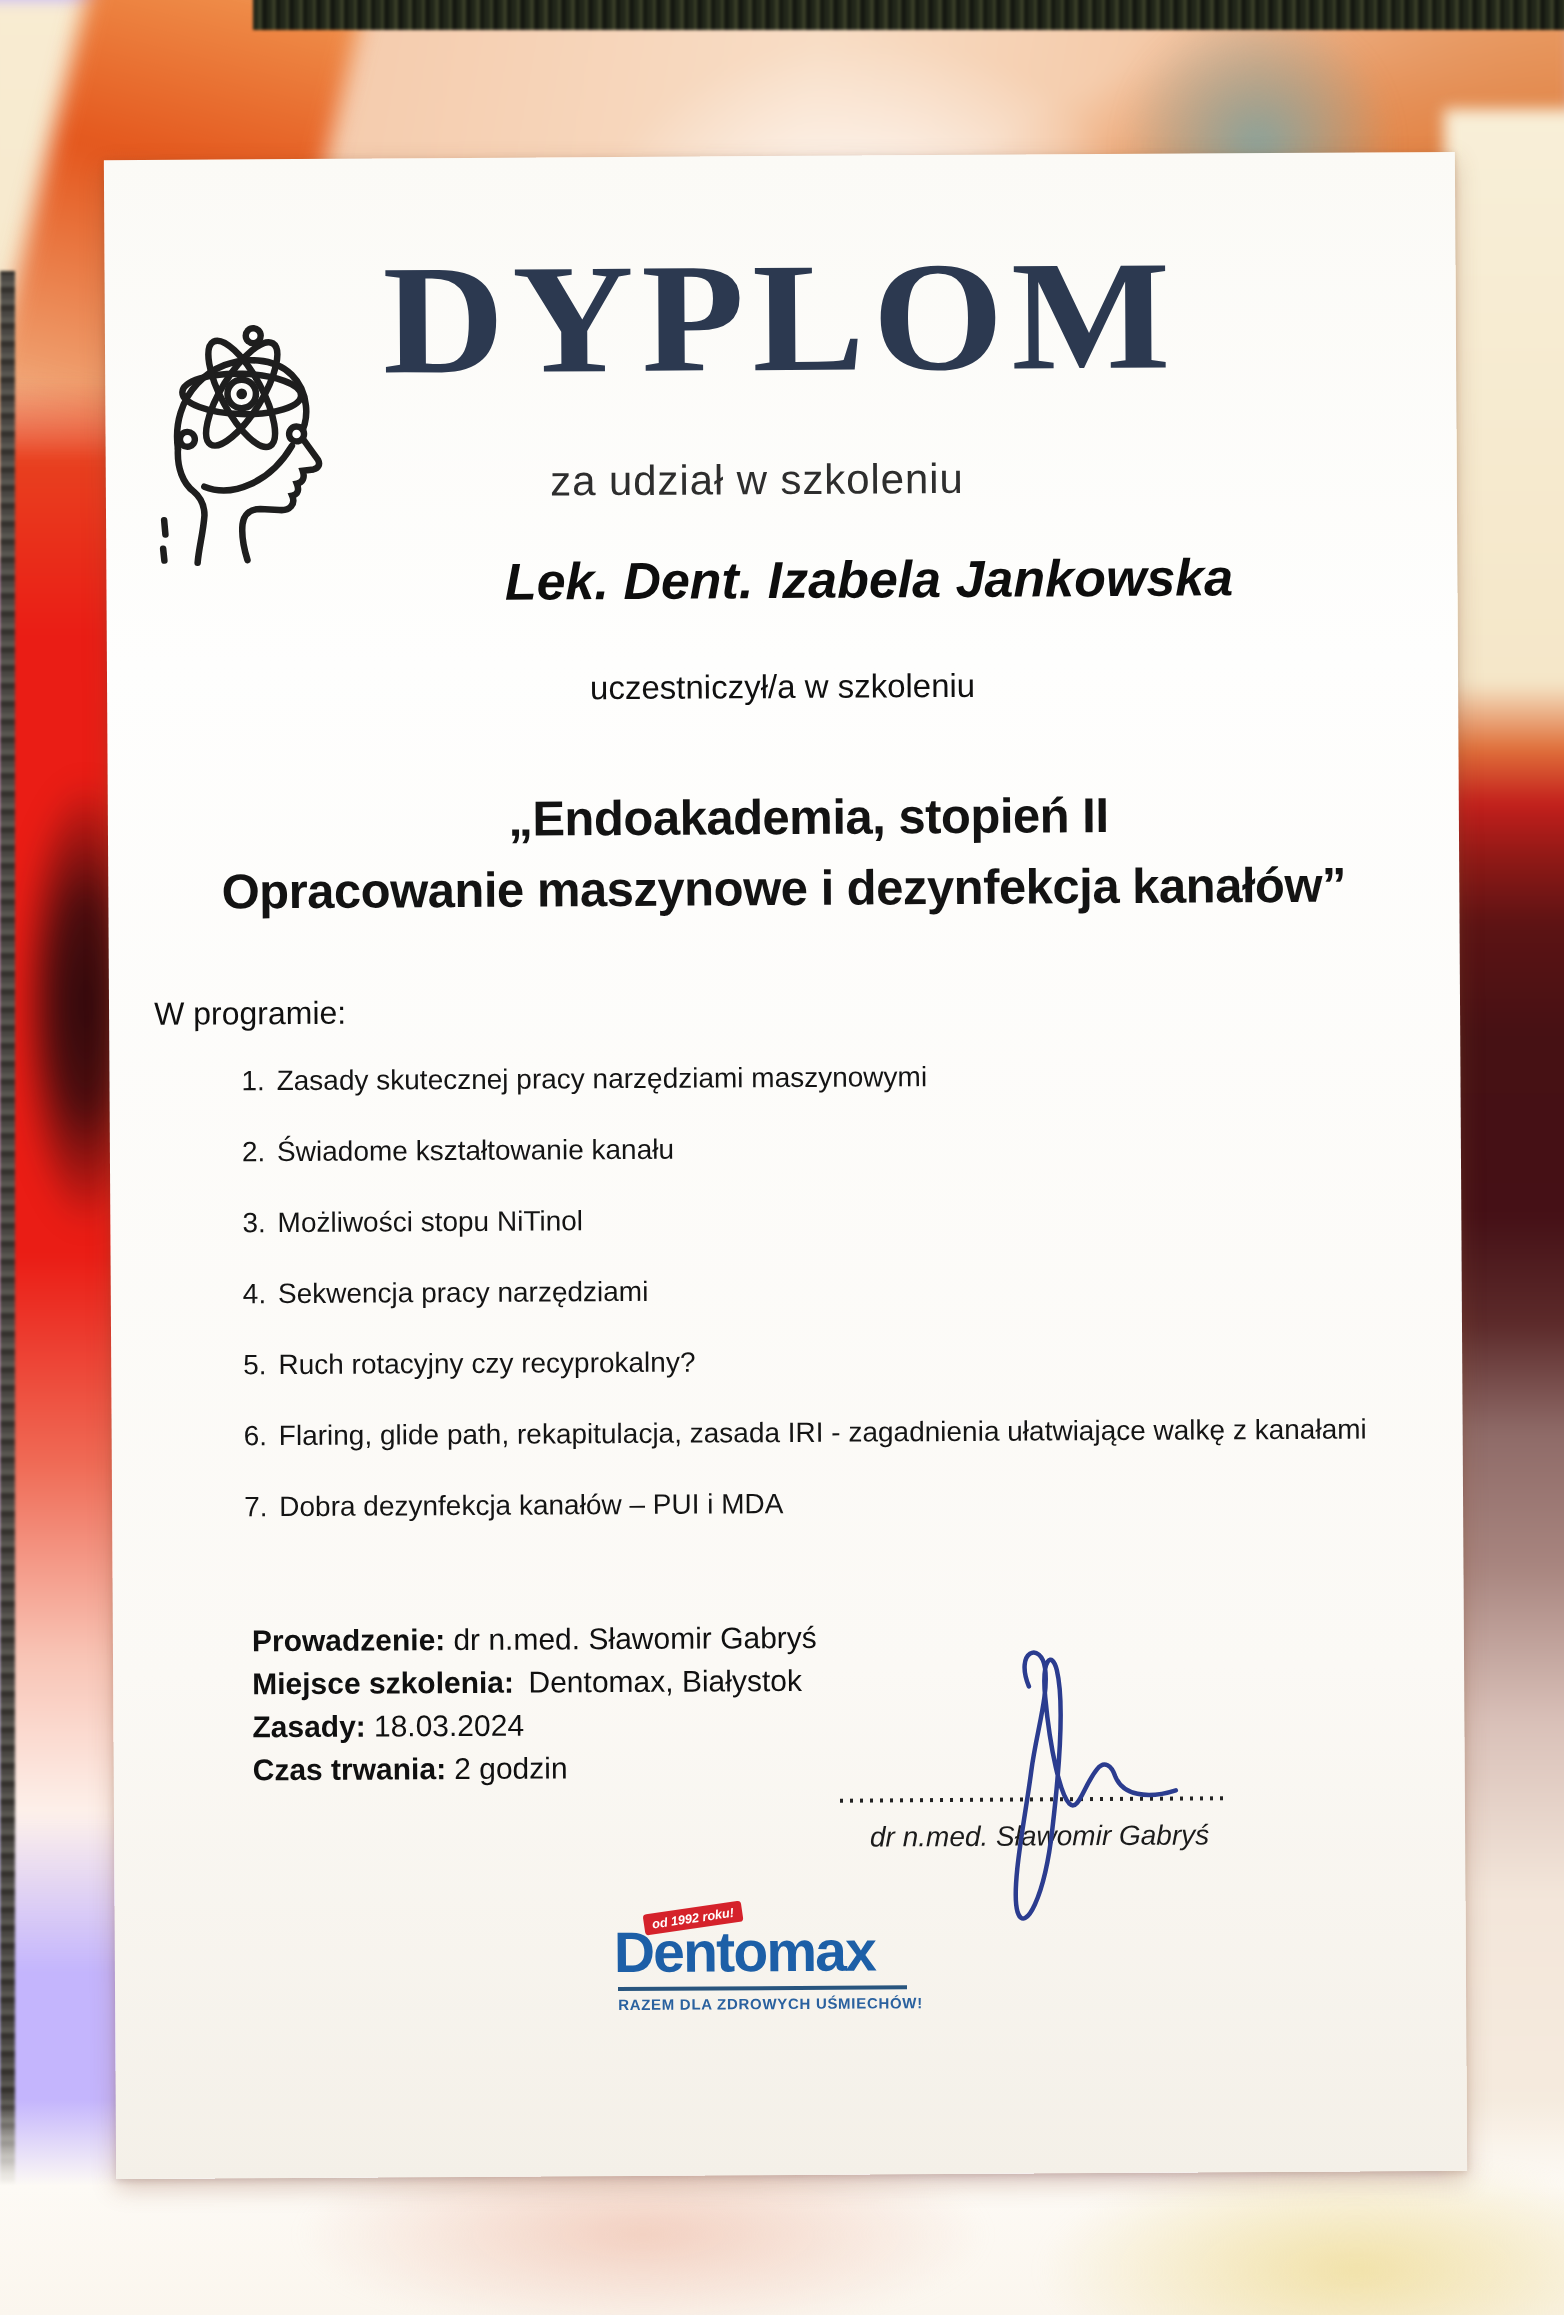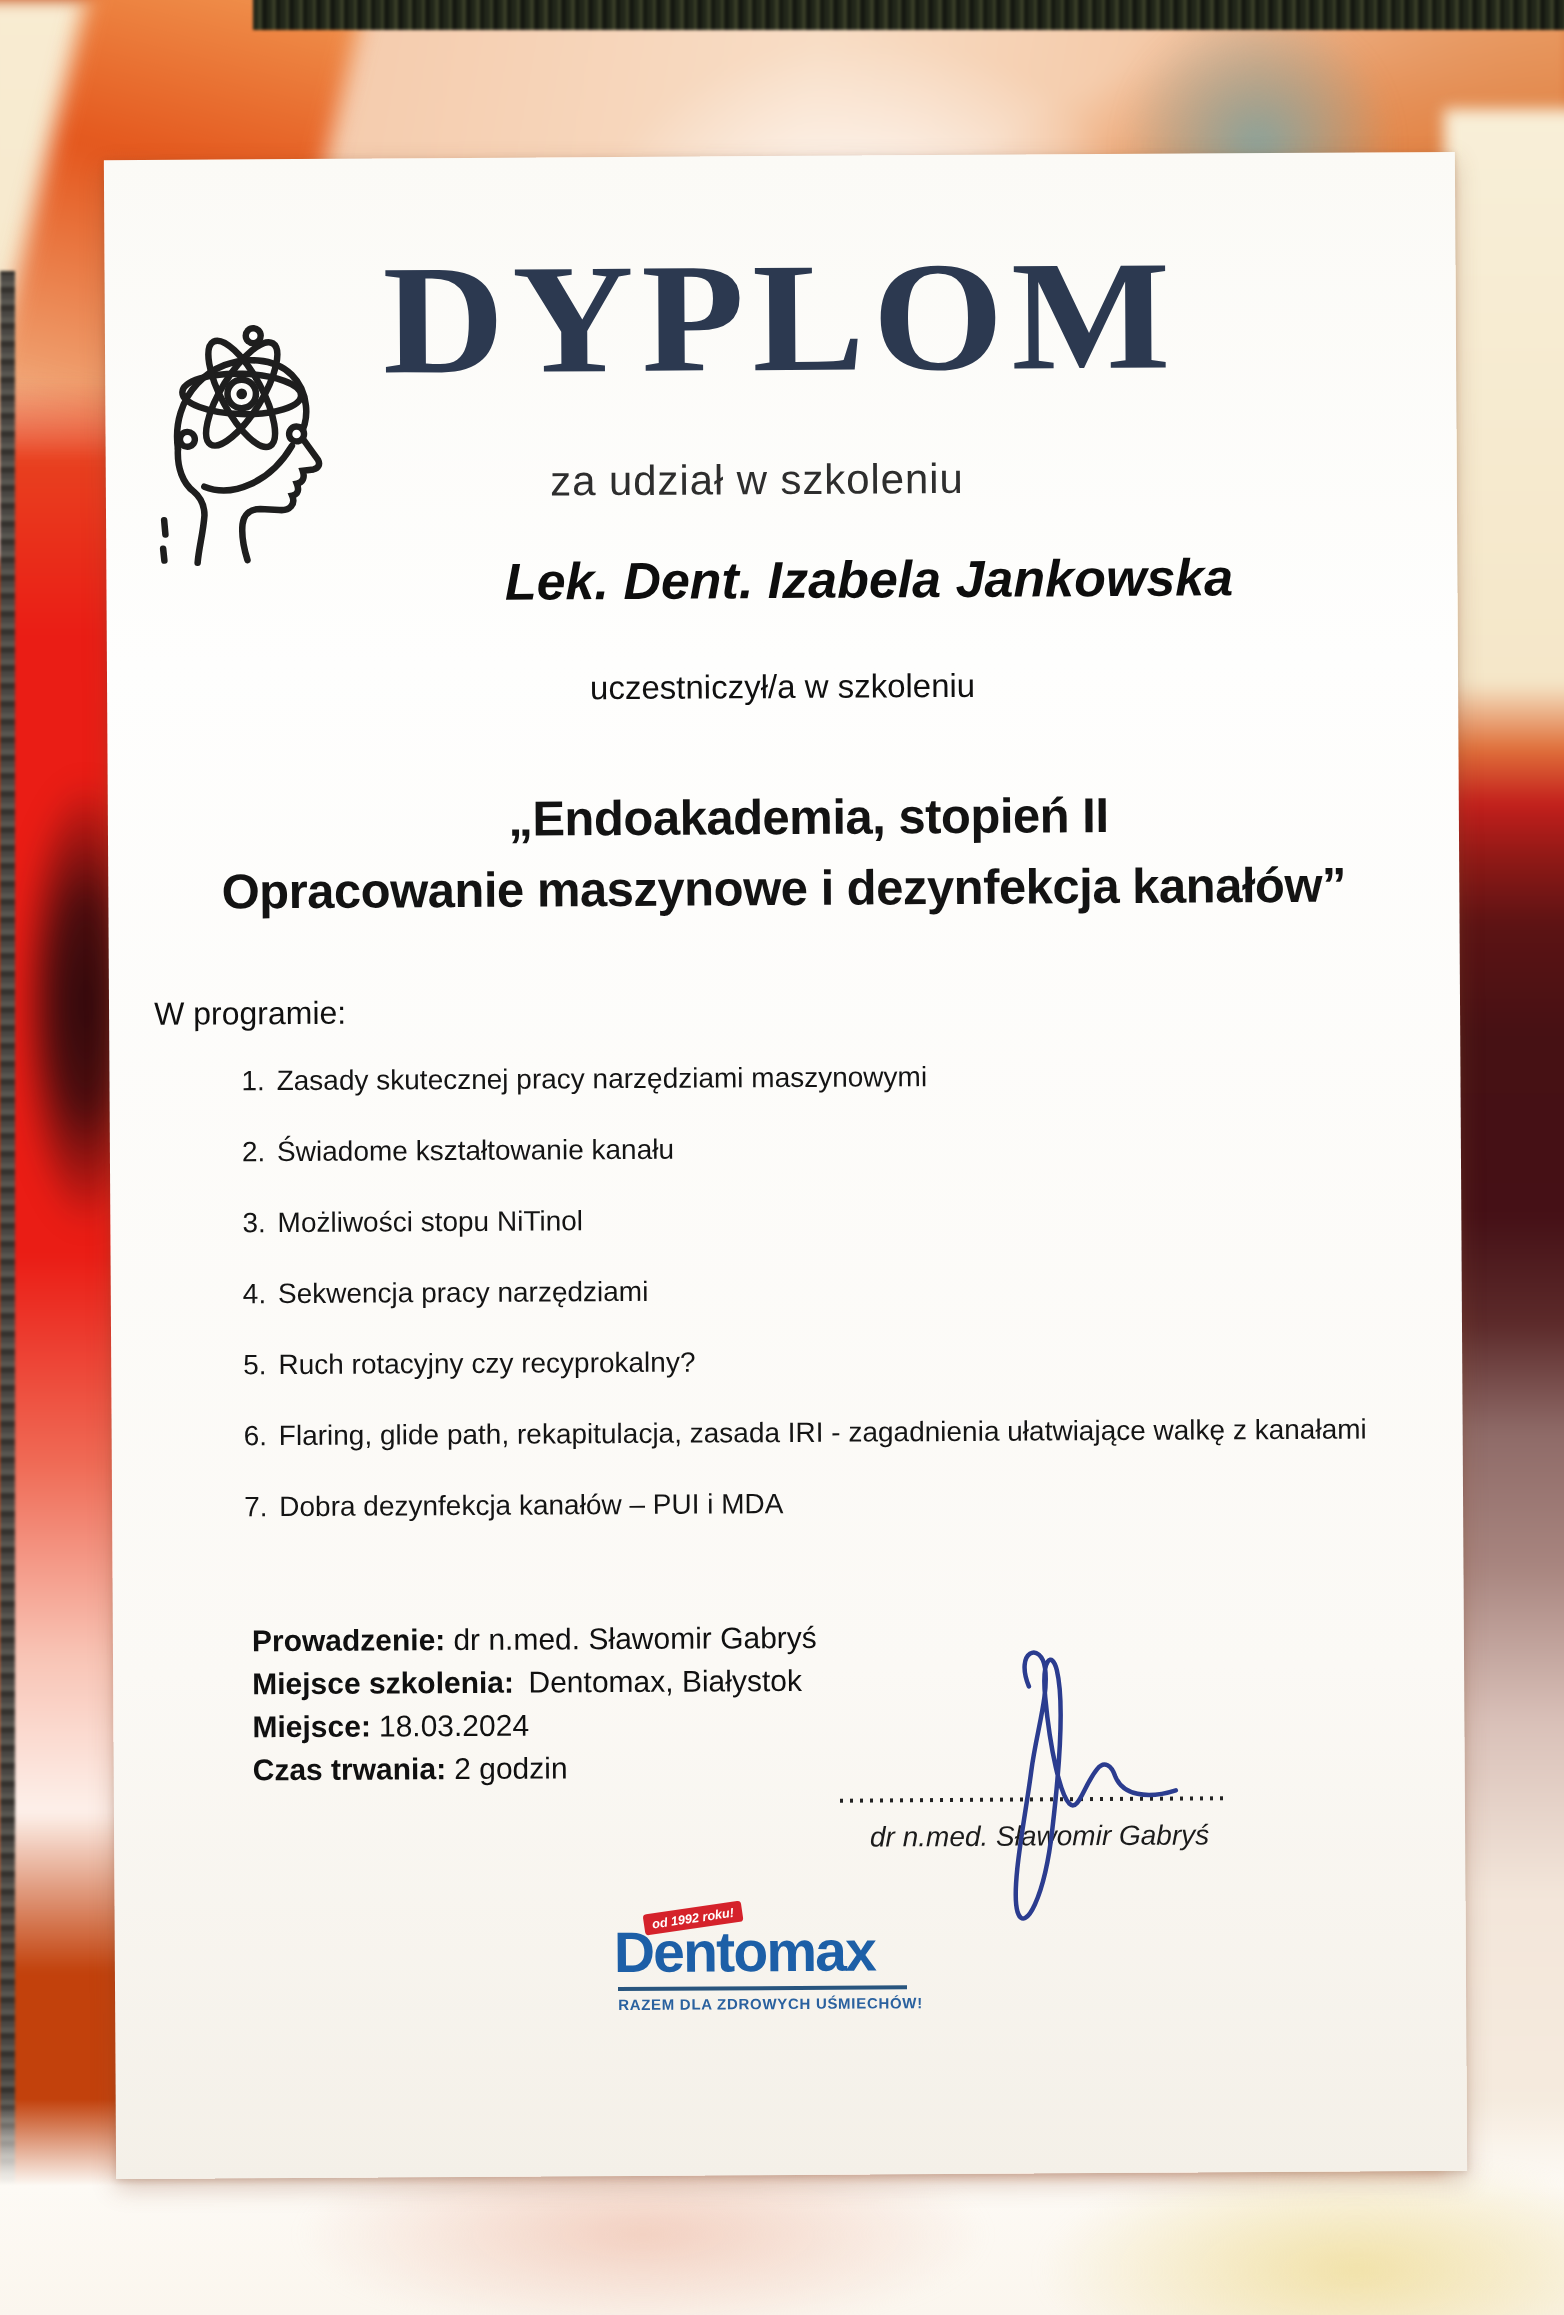--- a/index.html
+++ b/index.html
@@ -1,17 +1,17 @@
 <!DOCTYPE html>
 <html style="font-size:14.5px"><head>
 <meta charset="utf-8">
 <style>
   html,body{margin:0;padding:0;background:#ffffff;}
   body{width:1565px;height:2316px;overflow:hidden;font-family:"Liberation Sans",sans-serif;}
-  .stage{position:relative;width:1565px;height:2316px;overflow:hidden;background:#c2410c;}
+  .stage{position:relative;width:1565px;height:2316px;overflow:hidden;background:#c4b5fd;}
   
   .bg{position:absolute;inset:0;overflow:hidden;}
   .bg div{position:absolute;}
   .bg-topstrip{left:253px;top:-12.7px;width:1321px;height:43px;background:repeating-linear-gradient(90deg,#22271a 0 5.4px,#3a3f28 5.4px 9px,#141710 9px 13.6px);filter:blur(1.8px);}
   .bg-topleft-cream{left:-18px;top:0;width:416px;height:561px;background:linear-gradient(180deg,#f8ecd2 0%,#f7e9cd 60%,#ffffff 100%);filter:blur(7.2px);}
   .bg-orange-wedge{left:27px;top:-36px;width:271px;height:579px;transform:rotate(14deg);background:linear-gradient(180deg,#f0934e 0%,#e4571d 35%,#ef9e6d 75%,rgba(255,255,255,0) 100%);filter:blur(11px);}
   .bg-skin{left:262px;top:-9px;width:1312px;height:597px;background:
       radial-gradient(ellipse 389px 271px at 46% 40%,rgba(255,255,255,.95),rgba(255,255,255,0) 70%),
       radial-gradient(ellipse 543px 380px at 78% 55%,#e8813c,rgba(232,129,60,0) 72%),
       radial-gradient(ellipse 633px 470px at 95% 45%,#d96f2e,rgba(217,111,46,0) 75%),
@@ -152,21 +152,21 @@
         </li>
         <li class="prog-item">
           <span class="num">7.</span>
           <span class="txt">Dobra dezynfekcja kanałów – PUI i MDA</span>
         </li>
       </ol>
 
     <div class="abs details">
         <div class="row"><span class="label">Prowadzenie:</span><span class="value">dr n.med. Sławomir Gabryś</span></div>
         <div class="row wide"><span class="label">Miejsce szkolenia:</span><span class="value">Dentomax, Białystok</span></div>
-        <div class="row"><span class="label">Miejsce:</span><span class="value">18.03.2024</span></div>
+        <div class="row"><span class="label">Zasady:</span><span class="value">18.03.2024</span></div>
         <div class="row"><span class="label">Czas trwania:</span><span class="value">2 godzin</span></div>
       </div>
 
     <div class="abs dotline"></div>
 
     <div class="abs sigcaption">dr n.med. Sławomir Gabryś</div>
 
     <svg class="abs sigsvg" viewBox="0 0 400 320">
       <path d="M172,42 C156,2 186,-8 190,22 C194,52 180,92 174,136 C168,182 150,266 158,292 C166,316 188,276 197,200 C205,135 211,58 203,24 C198,3 186,10 190,54 C195,112 206,162 216,172 C226,182 232,152 247,134 C255,124 263,130 267,142 C275,163 302,168 334,158" stroke="#2b3c8f" stroke-width="5" fill="none" stroke-linecap="round"></path>
     </svg>

